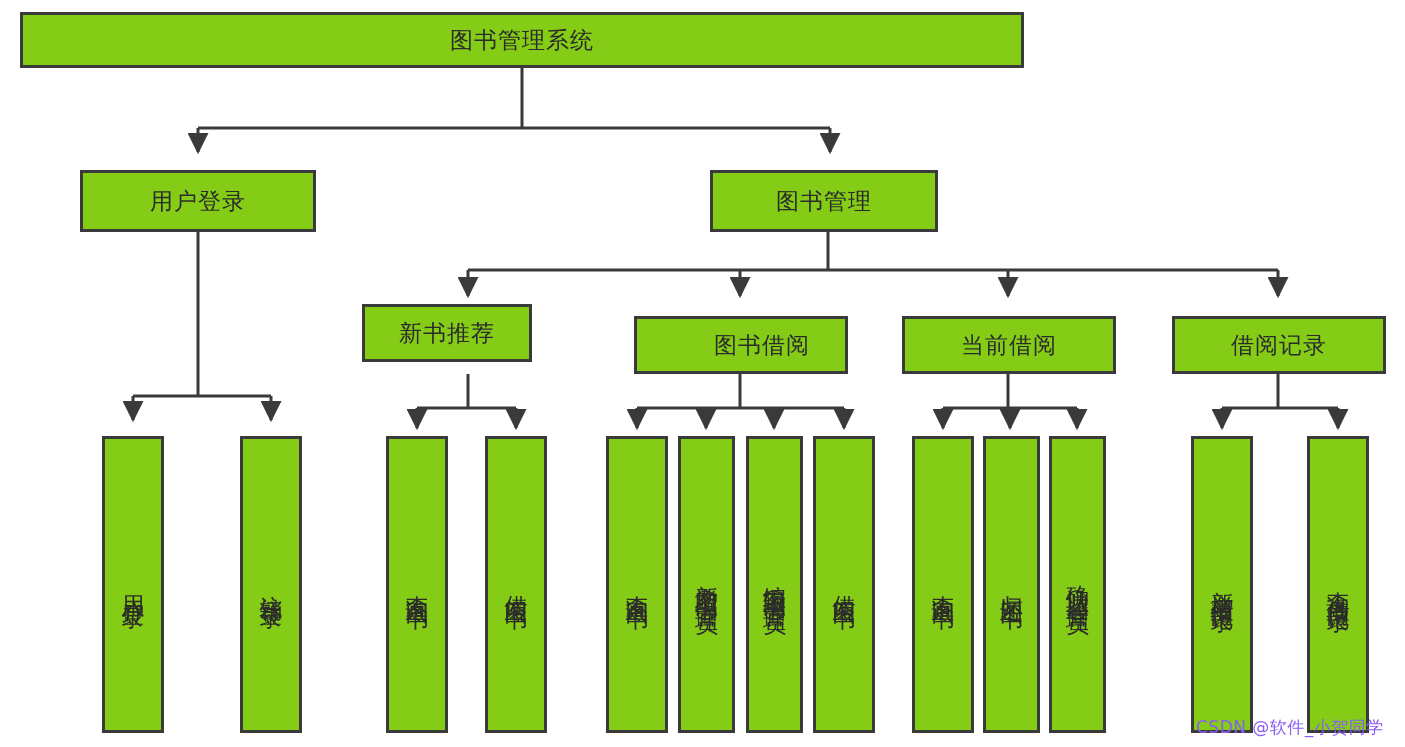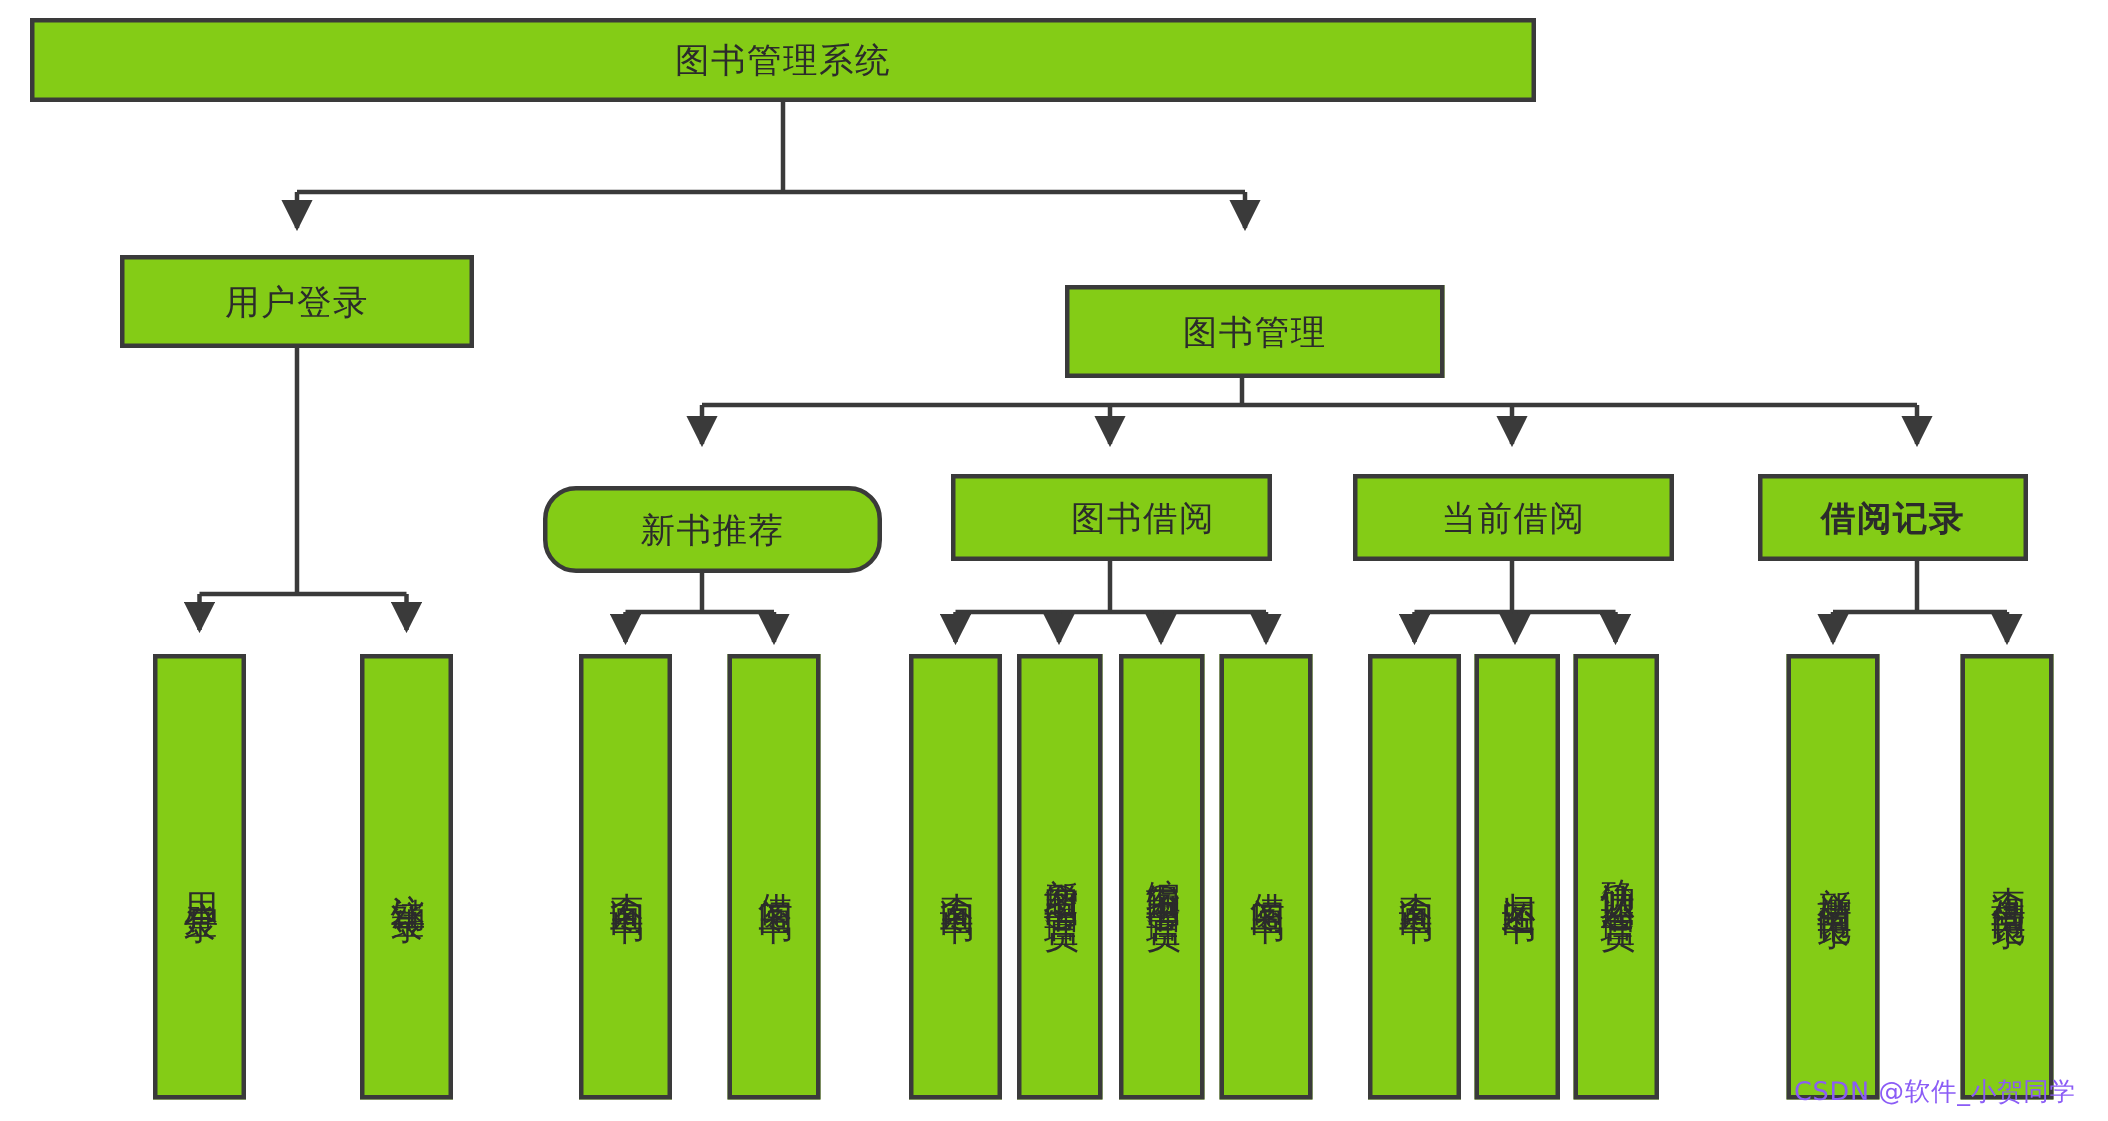--- a/index.html
+++ b/index.html
@@ -117,34 +117,34 @@
     </g>
   </svg>
 
   <div class="node horizontal" style="left:20px; top:12px; width:1004px; height:56px;">
     <span>图书管理系统</span>
   </div>
 
   <div class="node horizontal" style="left:80px; top:170px; width:236px; height:62px;">
     <span>用户登录</span>
   </div>
-  <div class="node horizontal" style="left:710px; top:170px; width:253px; height:62px;margin-top:20px;">
+  <div class="node horizontal" style="left:710px; top:170px; width:228px; height:62px;">
     <span>图书管理</span>
   </div>
 
-  <div class="node horizontal" style="left:362px; top:324px; width:226px; height:58px;border-radius:22px;">
+  <div class="node horizontal" style="left:362px; top:304px; width:170px; height:58px;">
     <span>新书推荐</span>
   </div>
   <div class="node horizontal" style="left:634px; top:316px; width:214px; height:58px;padding-left:42px;">
     <span>图书借阅</span>
   </div>
   <div class="node horizontal" style="left:902px; top:316px; width:214px; height:58px;">
     <span>当前借阅</span>
   </div>
-  <div class="node horizontal" style="left:1172px; top:316px; width:180px; height:58px;font-weight:bold;">
+  <div class="node horizontal" style="left:1172px; top:316px; width:214px; height:58px;">
     <span>借阅记录</span>
   </div>
 
   <div class="node vertical" style="left:102px; top:436px; width:62px; height:297px;">
     <span class="vlabel">用户登录</span>
   </div>
   <div class="node vertical" style="left:240px; top:436px; width:62px; height:297px;">
     <span class="vlabel">注销登录</span>
   </div>
 

